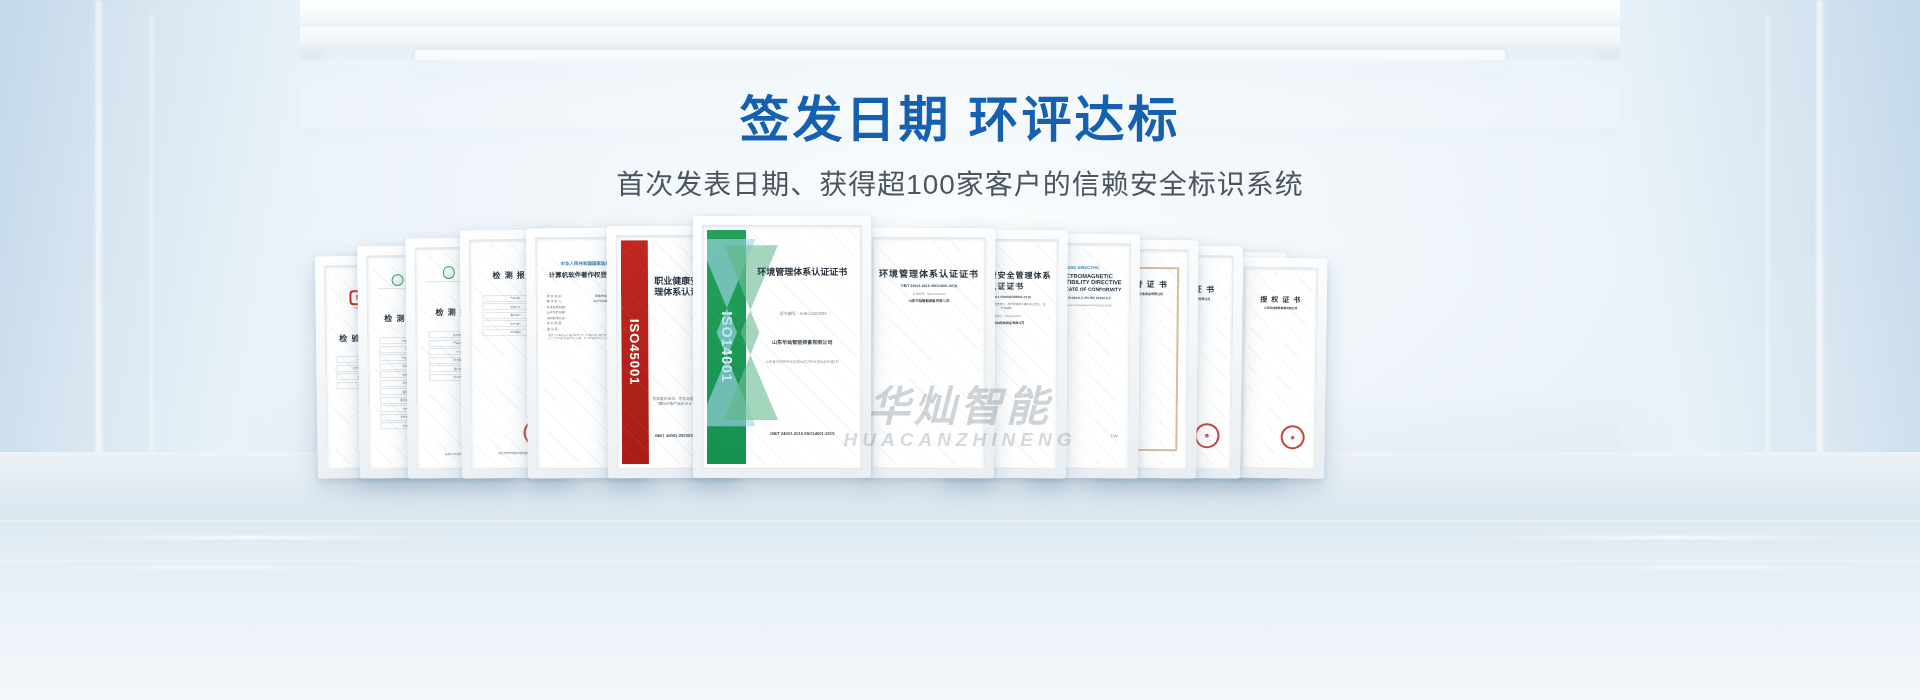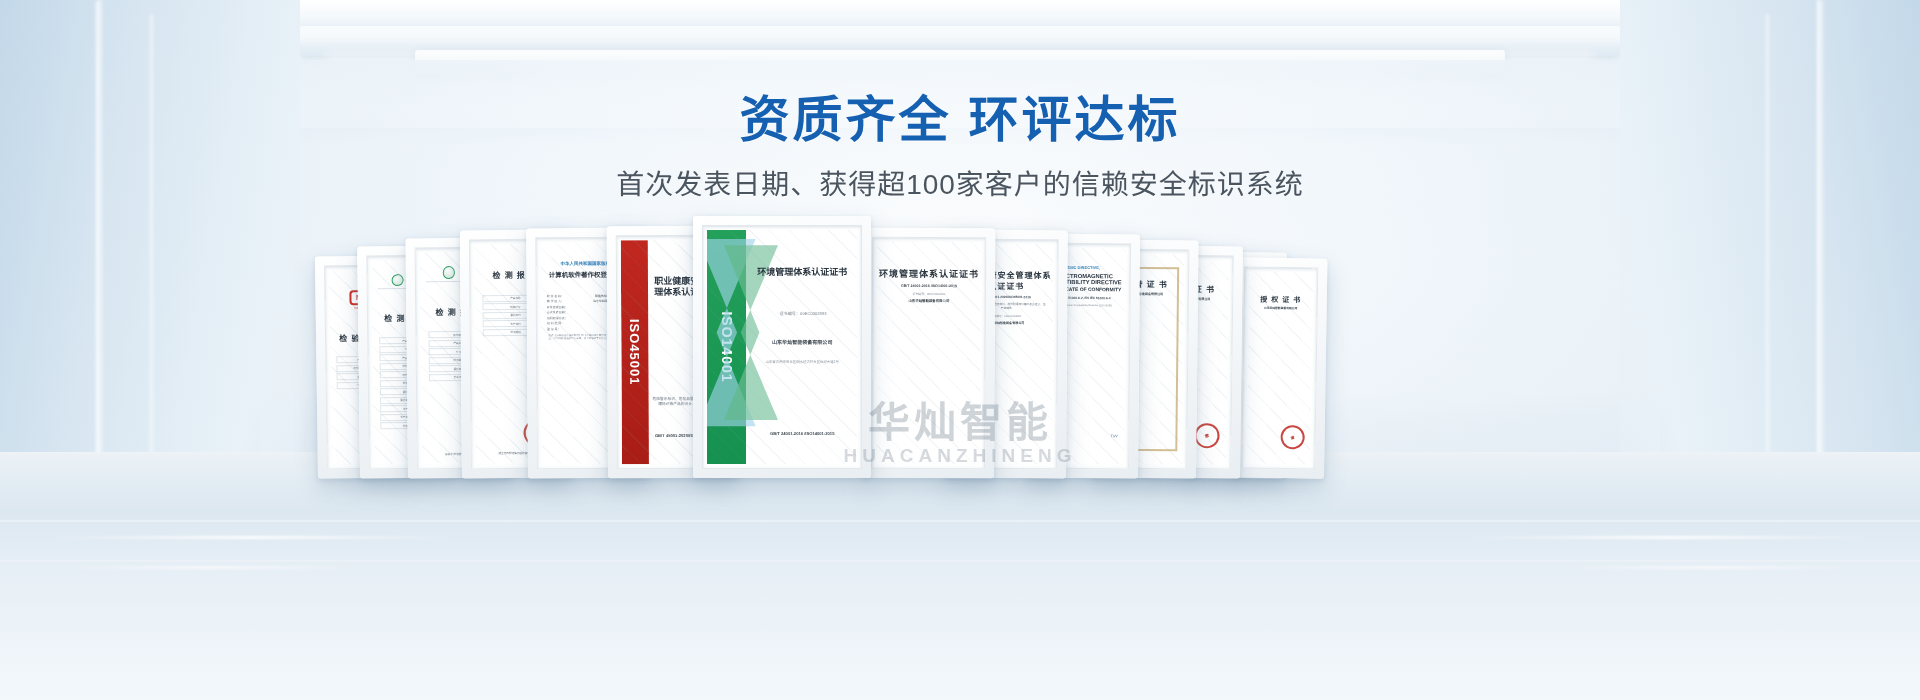--- a/index.html
+++ b/index.html
@@ -104,22 +104,22 @@
     font-weight:bold;display:inline-block;padding:1px 4px;}
   .emblem{width:22px;height:22px;border-radius:50%;
     background:radial-gradient(circle at 40% 35%,#fff,#bcd6e8);
     border:1.5px solid #2f7fb8;margin:0 auto;}
   .emblem.green{border-color:#2f9e63;background:radial-gradient(circle at 40% 35%,#fff,#cfe8d8);}
   .wmark{position:absolute;inset:0;opacity:.10;
     background:repeating-linear-gradient(45deg,transparent 0 13px,#8aa0b2 13px 14px);}
   .chev{position:absolute;left:-6%;top:4%;width:62%;height:80%;opacity:.85;}
 
   
-  .brand{position:absolute;left:50%;top:388px;transform:translateX(-50%);
-    text-align:center;z-index:20;pointer-events:none;}
+  .brand{position:absolute;left:50%;top:372px;transform:translateX(-50%);
+    text-align:center;z-index:20;pointer-events:none;font-style:italic;}
   .brand-cn{font-size:42px;font-weight:bold;color:rgba(96,112,128,.30);letter-spacing:4px;}
   .brand-en{font-size:19px;font-weight:bold;color:rgba(96,112,128,.26);letter-spacing:5px;margin-top:-4px;}
 </style>
 </head>
 <body>
 
 <div class="stage">
 
   <div class="ceiling">
     <div class="ceil-base"></div>
@@ -148,21 +148,21 @@
   <div class="floor"></div>
   <div class="floor-gloss"></div>
   <div class="floor-line fl1"></div>
   <div class="floor-line fl2"></div>
   <div class="floor-streak" style="left:40px;top:536px;width:420px;"></div>
   <div class="floor-streak" style="right:40px;top:536px;width:420px;"></div>
   <div class="floor-streak" style="left:60px;top:566px;width:300px;opacity:.7;"></div>
   <div class="floor-streak" style="right:60px;top:566px;width:300px;opacity:.7;"></div>
 
   <div class="copy">
-    <div class="headline">资质齐全 环评达标</div>
+    <div class="headline">签发日期 环评达标</div>
     <div class="subtitle">首次发表日期、获得超100家客户的信赖安全标识系统</div>
   </div>
 
   <div class="rowwrap" id="cert-row">
       <div class="refl" style="left:318px;top:478px;width:92px;height:122px;z-index:1;
              transform:scaleY(-1) rotate(0.8deg);">
       <div class="frame">
       <div class="mat">
         <div class="paper">
           <div style="text-align:center;margin-top:19.98px">

